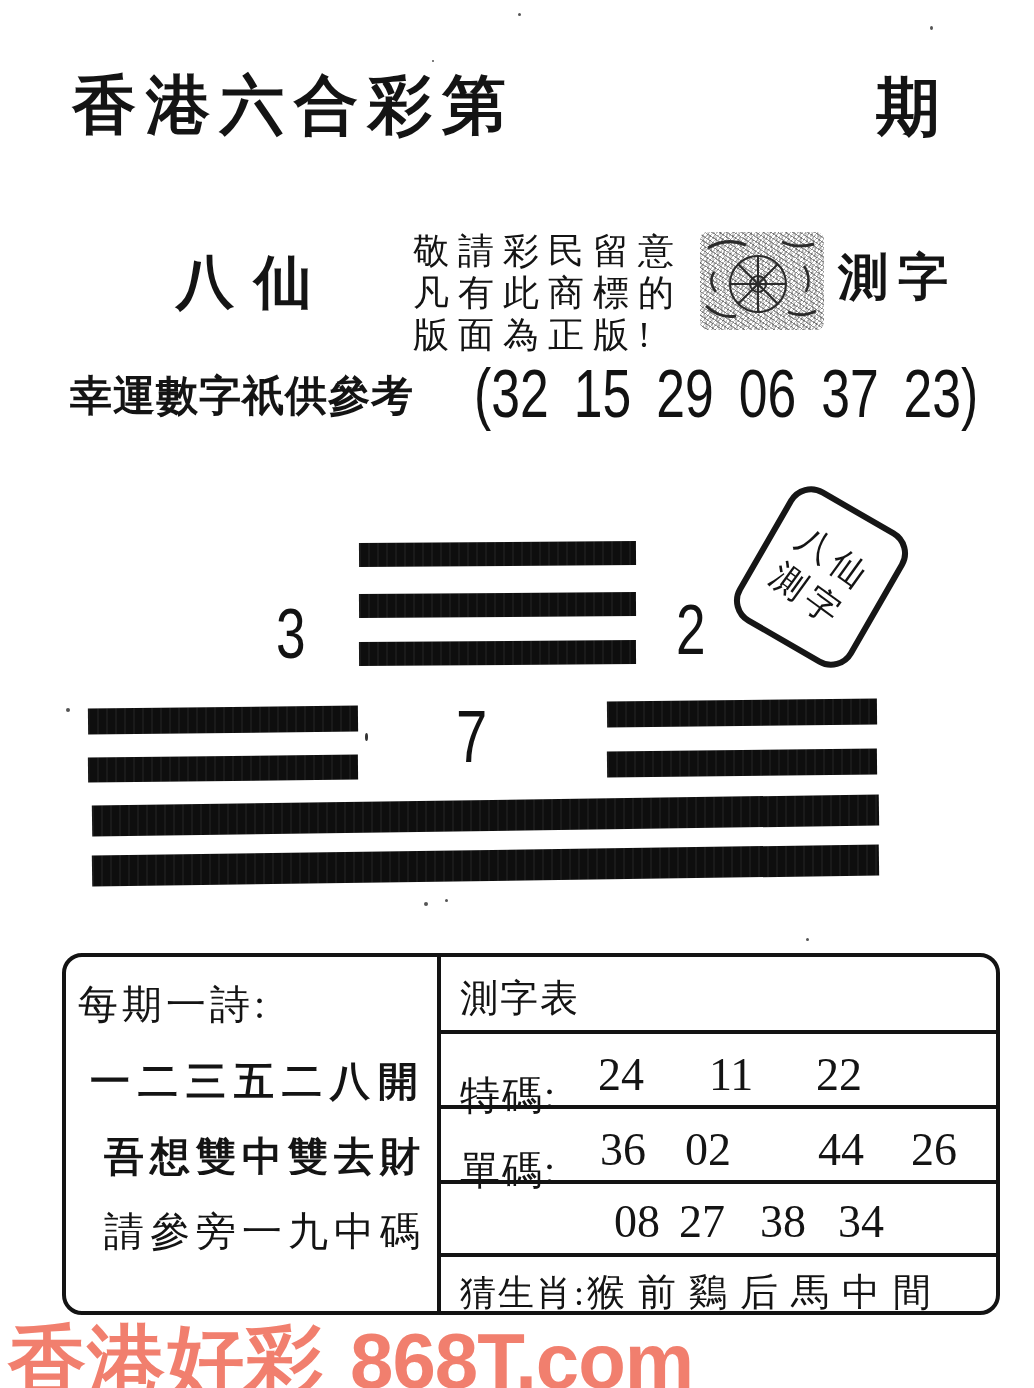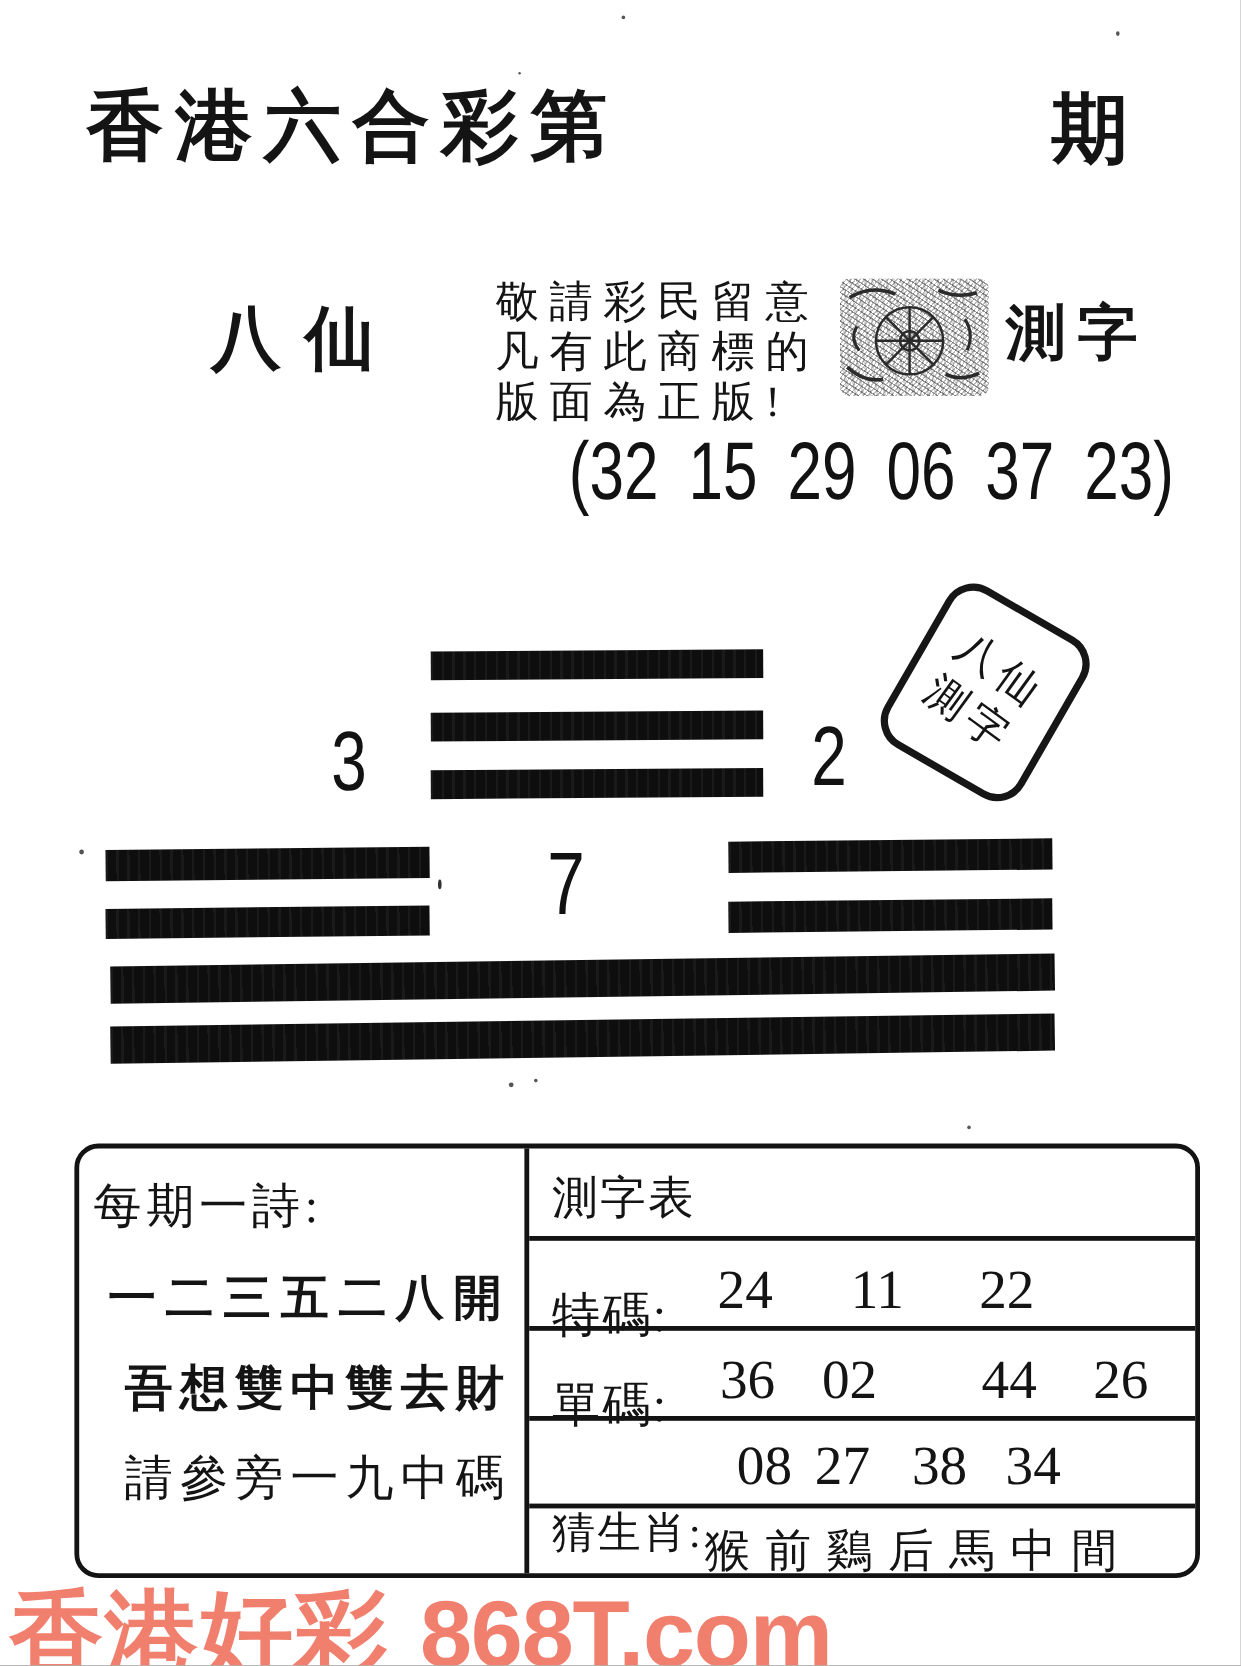--- a/index.html
+++ b/index.html
@@ -73,21 +73,21 @@
   .pl3{left:12px;top:312px;letter-spacing:6px;}
 
   .chart-header{left:394px;top:16px;font-size:38px;letter-spacing:2px;text-align:center;}
   .row-label{font-size:40px;letter-spacing:2px;margin-top:18px;}
   .tnum{font-size:46px;font-family:"Liberation Serif", serif;}
   .special-label{left:394px;top:93px;}
   .sp0{left:532px;top:91px;} .sp1{left:643px;top:91px;} .sp2{left:750px;top:91px;}
   .single-label{left:394px;top:168px;}
   .sg0{left:534px;top:166px;} .sg1{left:619px;top:166px;} .sg2{left:752px;top:166px;} .sg3{left:845px;top:166px;}
   .ex0{left:548px;top:238px;} .ex1{left:613px;top:238px;} .ex2{left:694px;top:238px;} .ex3{left:772px;top:238px;}
-  .zodiac-label{left:394px;top:296px;font-size:36px;letter-spacing:2px;}
+  .zodiac-label{left:394px;top:312px;font-size:36px;letter-spacing:2px;}
   .zodiac-value{left:521px;top:310px;font-size:38px;letter-spacing:13px;}
 
   .watermark{
     left:8px;top:1310px;font-family:"Liberation Sans", sans-serif;font-weight:700;
     font-size:78px;color:rgba(238,104,85,.85);white-space:nowrap;letter-spacing:1px;
   }
   .wm-url{margin-left:26px;letter-spacing:-1px;}
 
   .speck{position:absolute;background:#555;border-radius:50%;}
 </style>
@@ -111,20 +111,21 @@
         <circle cx="58" cy="52" r="28"></circle>
         <circle cx="58" cy="52" r="8"></circle>
         <path d="M58 24 L58 80 M30 52 L86 52 M38 32 L78 72 M78 32 L38 72"></path>
         <path d="M8 16 q18 -11 38 -3 M82 10 q16 7 32 2 M6 74 q14 13 30 10 M88 80 q13 6 28 -1" stroke-width="3"></path>
         <path d="M14 40 q-6 10 2 20 M104 34 q8 12 2 26" stroke-width="2.5"></path>
       </g>
     </svg>
   </div>
   <div class="abs cjk trademark-caption">測字</div>
 
+  <div class="abs cjk lucky-label">幸運數字祇供參考</div>
   <div class="abs num lucky-value">
     <span class="cond">(32 15 29 06 37 23)</span>
   </div>
 
   <div class="bar u1"></div>
   <div class="bar u2"></div>
   <div class="bar u3"></div>
   <div class="abs num hex-num n3"><span class="cond">3</span></div>
   <div class="abs num hex-num n2"><span class="cond">2</span></div>
 

